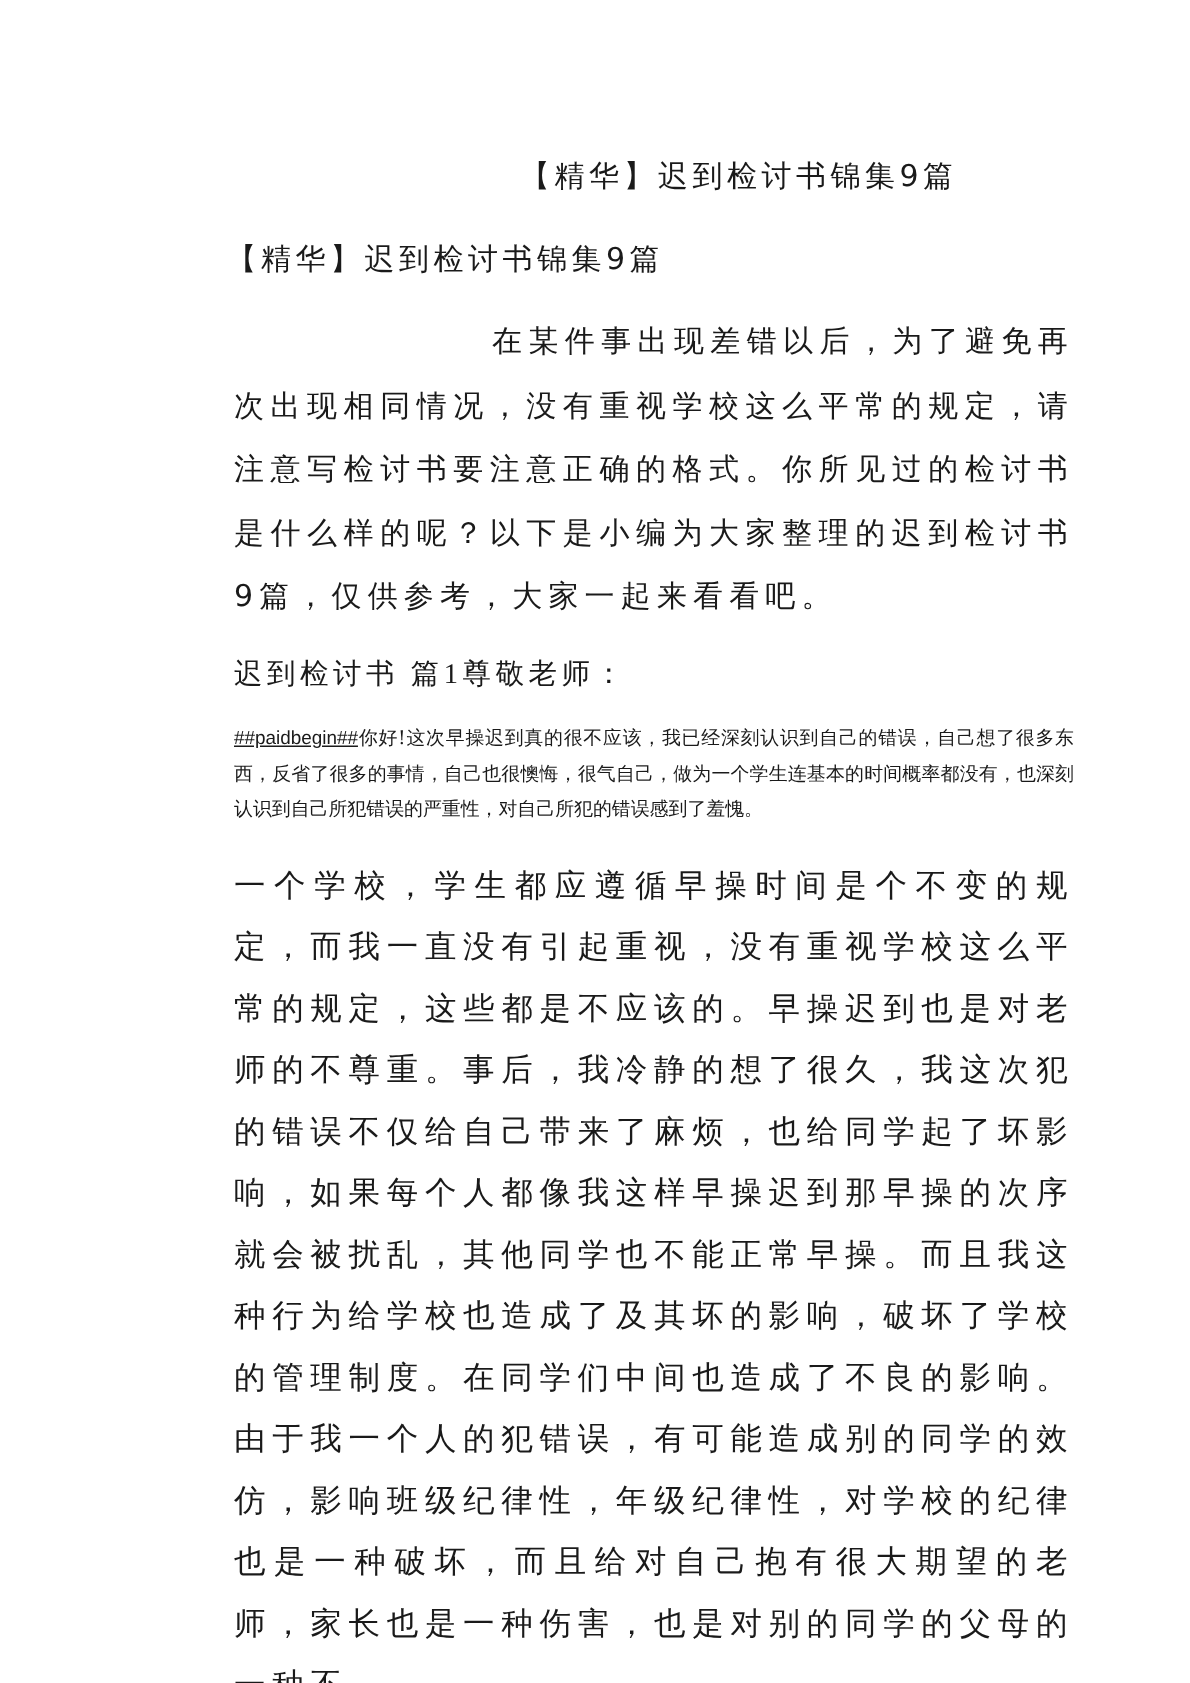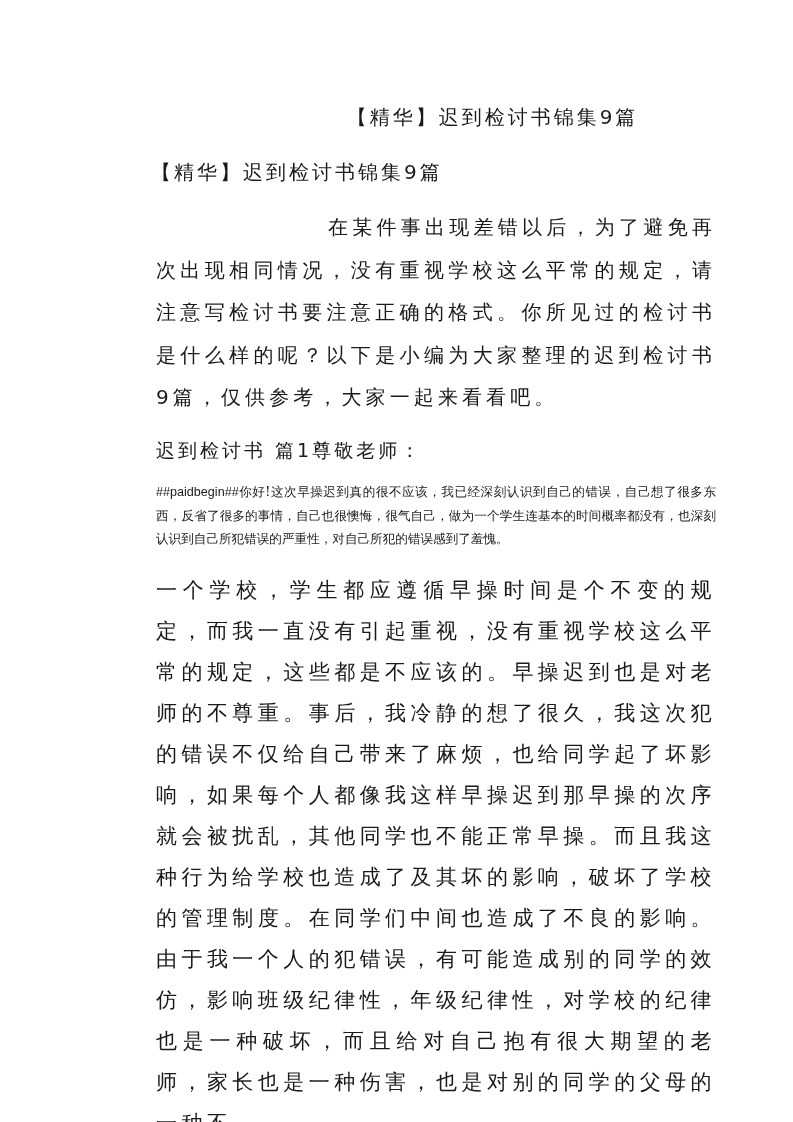--- a/index.html
+++ b/index.html
@@ -5,24 +5,24 @@
   html, body { margin: 0; padding: 0; background: #ffffff; }
   body { width: 793px; height: 1122px; position: relative; overflow: hidden;
          font-family: "DejaVu Sans", "Liberation Sans", sans-serif; color: #1a1a1a; }
   .page { position: absolute; left: 0; top: 0; width: 793px; height: 1122px; margin-left: 36px; }
   .title { position: absolute; left: 0; width: 793px; top: 102px; text-align: center;
            font-size: 20px; letter-spacing: 3px; line-height: 30px; padding-left: 120px; box-sizing: border-box; }
   .subtitle { position: absolute; left: 115px; top: 157px; font-size: 20px; letter-spacing: 3px; line-height: 30px; }
   .para { position: absolute; left: 120px; width: 560px; font-size: 20px; letter-spacing: 4.1px;
           line-height: 42.5px; text-align: justify; }
   .intro { top: 206px; text-indent: 172px; }
-  .sechead { position: absolute; left: 120px; top: 435px; font-size: 19px; letter-spacing: 3px; line-height: 30px; }
+  .sechead { position: absolute; left: 120px; top: 435px; font-size: 19px; letter-spacing: 3px; line-height: 30px; font-family: Liberation Serif, serif; }
   .small { position: absolute; left: 120px; top: 480px; width: 560px; font-size: 12.6px;
            line-height: 23px; text-align: justify; font-family: "DejaVu Serif", "Liberation Serif", serif; }
-  .small .tag { font-family: "Liberation Sans", sans-serif; }
+  .small .tag { font-family: "Liberation Sans", sans-serif; text-decoration: underline; }
   .body1 { top: 570px; letter-spacing: 4.4px; line-height: 41px; font-size: 21px; }
 </style>
 </head>
 <body>
 
 <div class="page">
   <div class="title">【精华】迟到检讨书锦集9篇</div>
   <div class="subtitle">【精华】迟到检讨书锦集9篇</div>
   <div class="para intro">在某件事出现差错以后，为了避免再次出现相同情况，没有重视学校这么平常的规定，请注意写检讨书要注意正确的格式。你所见过的检讨书是什么样的呢？以下是小编为大家整理的迟到检讨书9篇，仅供参考，大家一起来看看吧。</div>
   <div class="sechead">迟到检讨书  篇1尊敬老师：</div>

